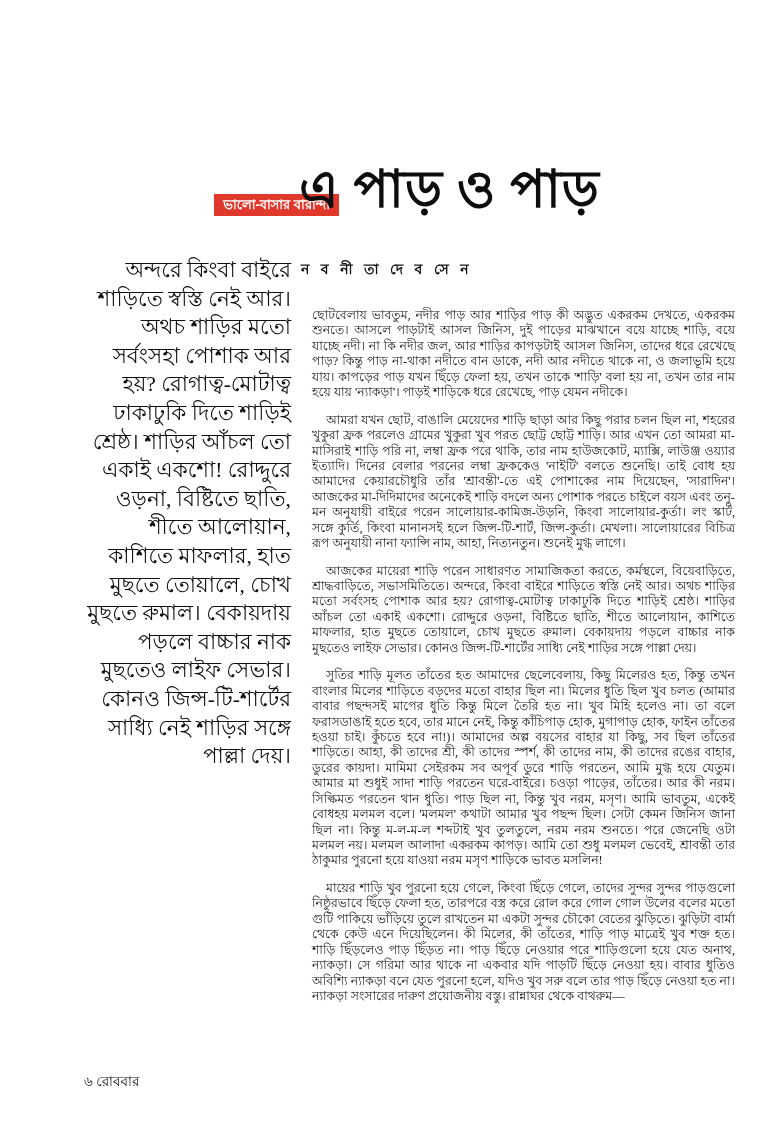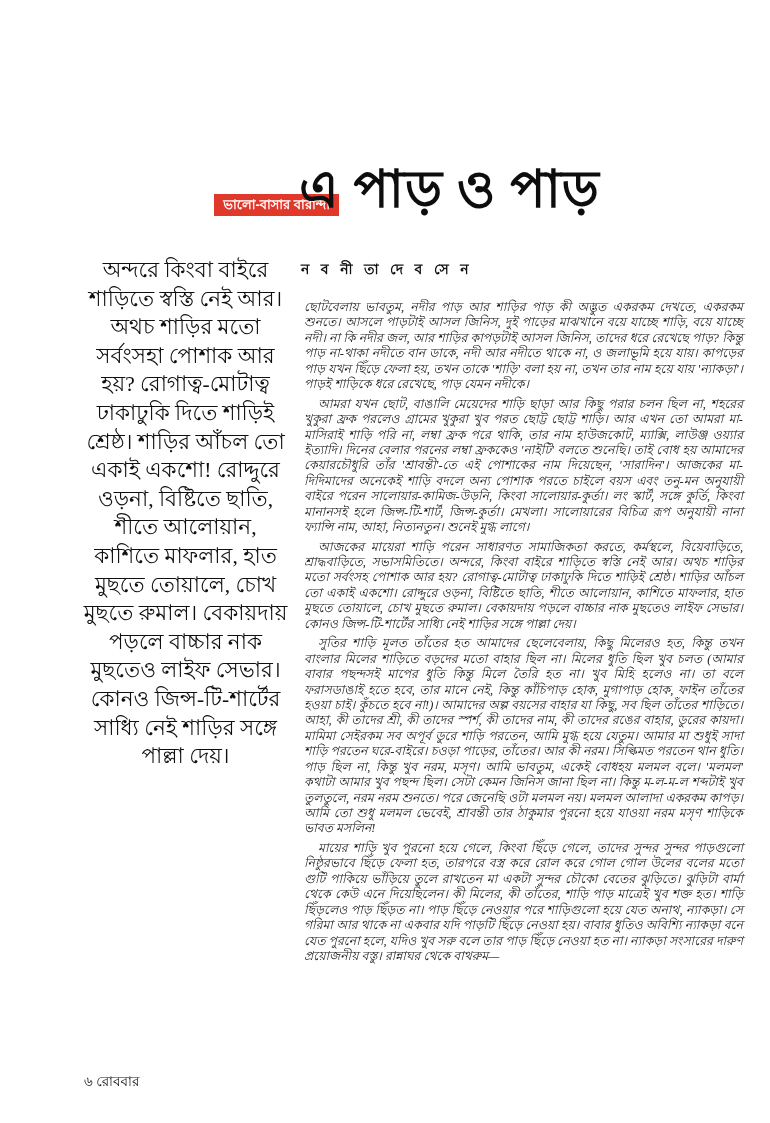--- a/index.html
+++ b/index.html
@@ -52,39 +52,38 @@
     font-weight: 700;
     letter-spacing: 4px;
     color: #111;
     white-space: nowrap;
   }
   .lede {
     position: absolute;
     left: 80px;
     top: 256px;
     width: 211px;
-    text-align: center;
+    text-align: right;
     font-size: 21.5px;
     line-height: 1.33;
     color: #0f0f0f;
   }
   .body-col {
     position: absolute;
     left: 300px;
     top: 296px;
     width: 447px;
     font-size: 12.4px;
     line-height: 1.245;
     text-align: justify;
     color: #1a1a1a;
   }
   .body-col p {
-    margin: 4px;
+    margin: 12px;
     text-indent: 14px;
-    font-style: italic;
   }
   .body-col p.no-indent {
     text-indent: 0;
   }
   .page-footer {
     position: absolute;
     left: 84px;
     top: 1071px;
     font-size: 13.5px;
     color: #111;

